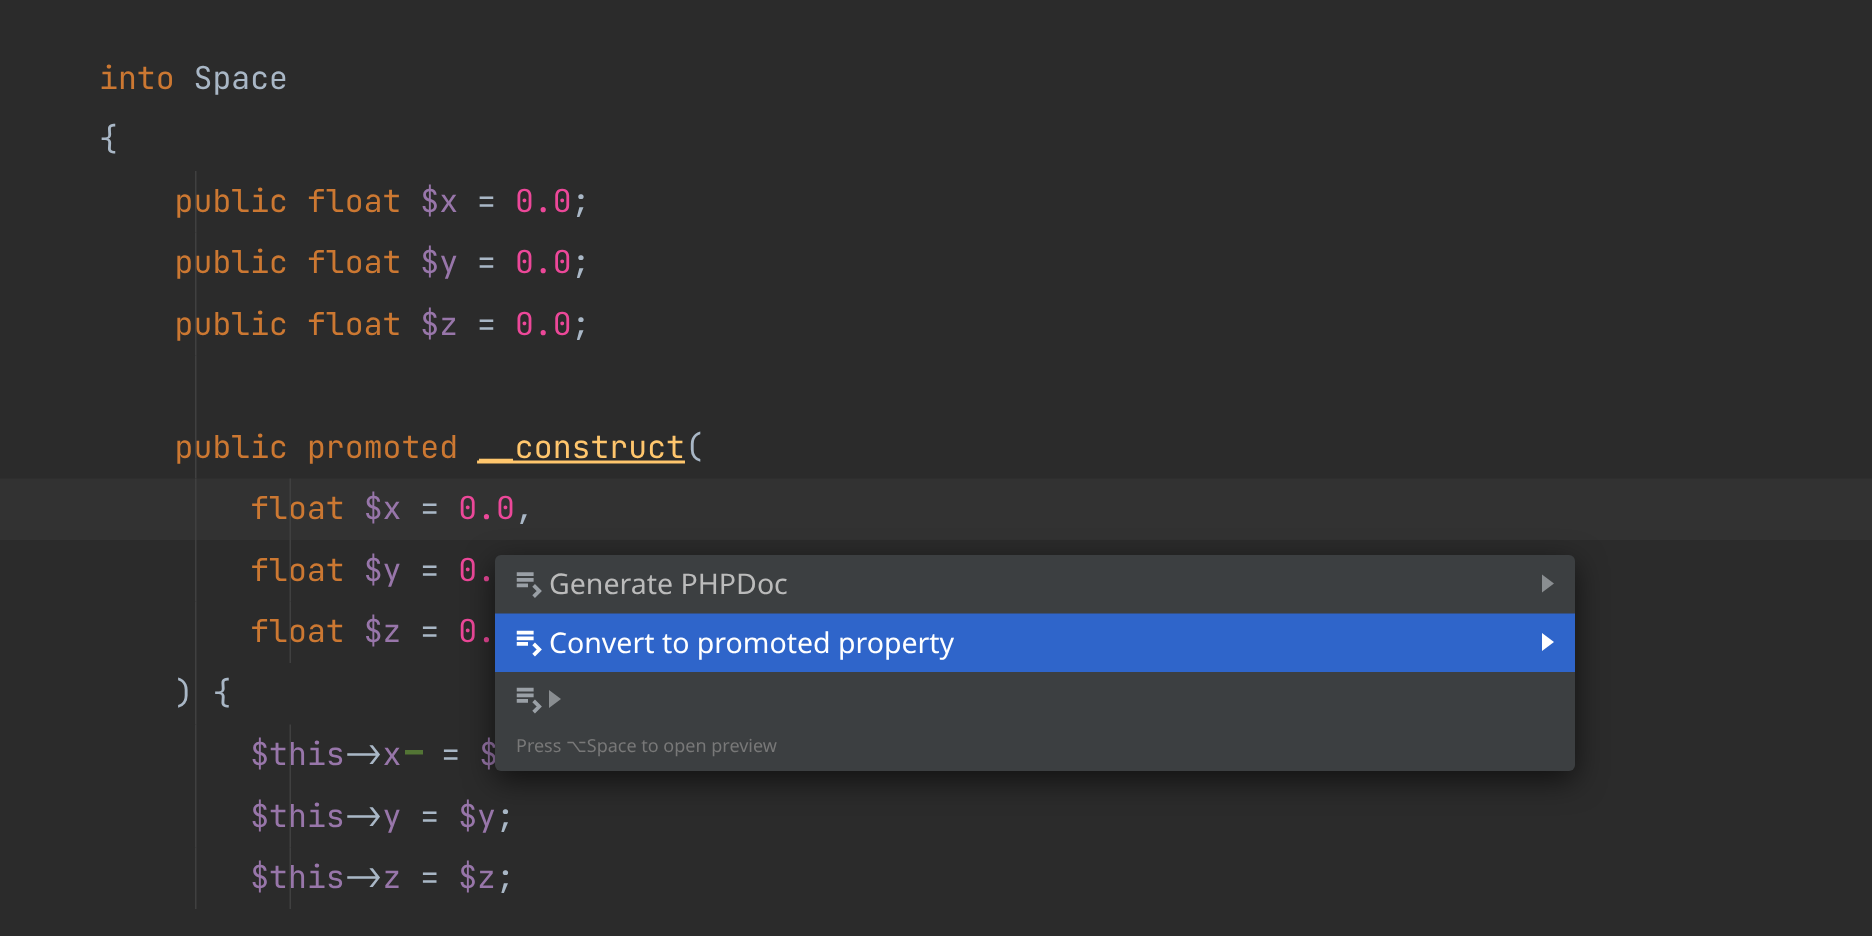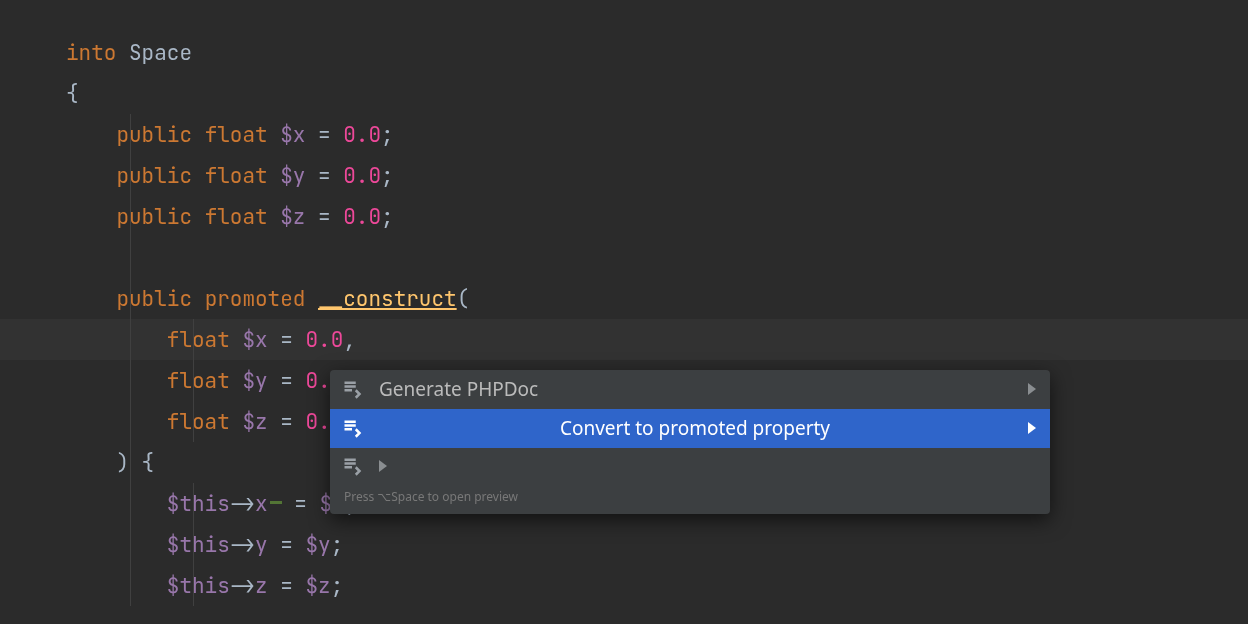--- a/index.html
+++ b/index.html
@@ -74,27 +74,26 @@
       font-size: 19px;
       line-height: 1.2;
       border-radius: 4px;
       overflow: hidden;
     }
     .popup-item {
       display: flex;
       align-items: center;
       padding: 8px 14px 8px 12px;
       color: #bbbbbb;
-      gap: 17px;
+      gap: 4px;
       position: relative;
     }
     .popup-item.selected {
       background: #2f65ca;
       color: #ffffff;
-      text-align: center;
     }
     .popup-item .label { flex: 1; }
     .popup-hint {
       padding: 6px 14px 10px 14px;
       color: #787878;
       font-size: 12px;
     }
 
     .chevron {
       width: 0; height: 0;

